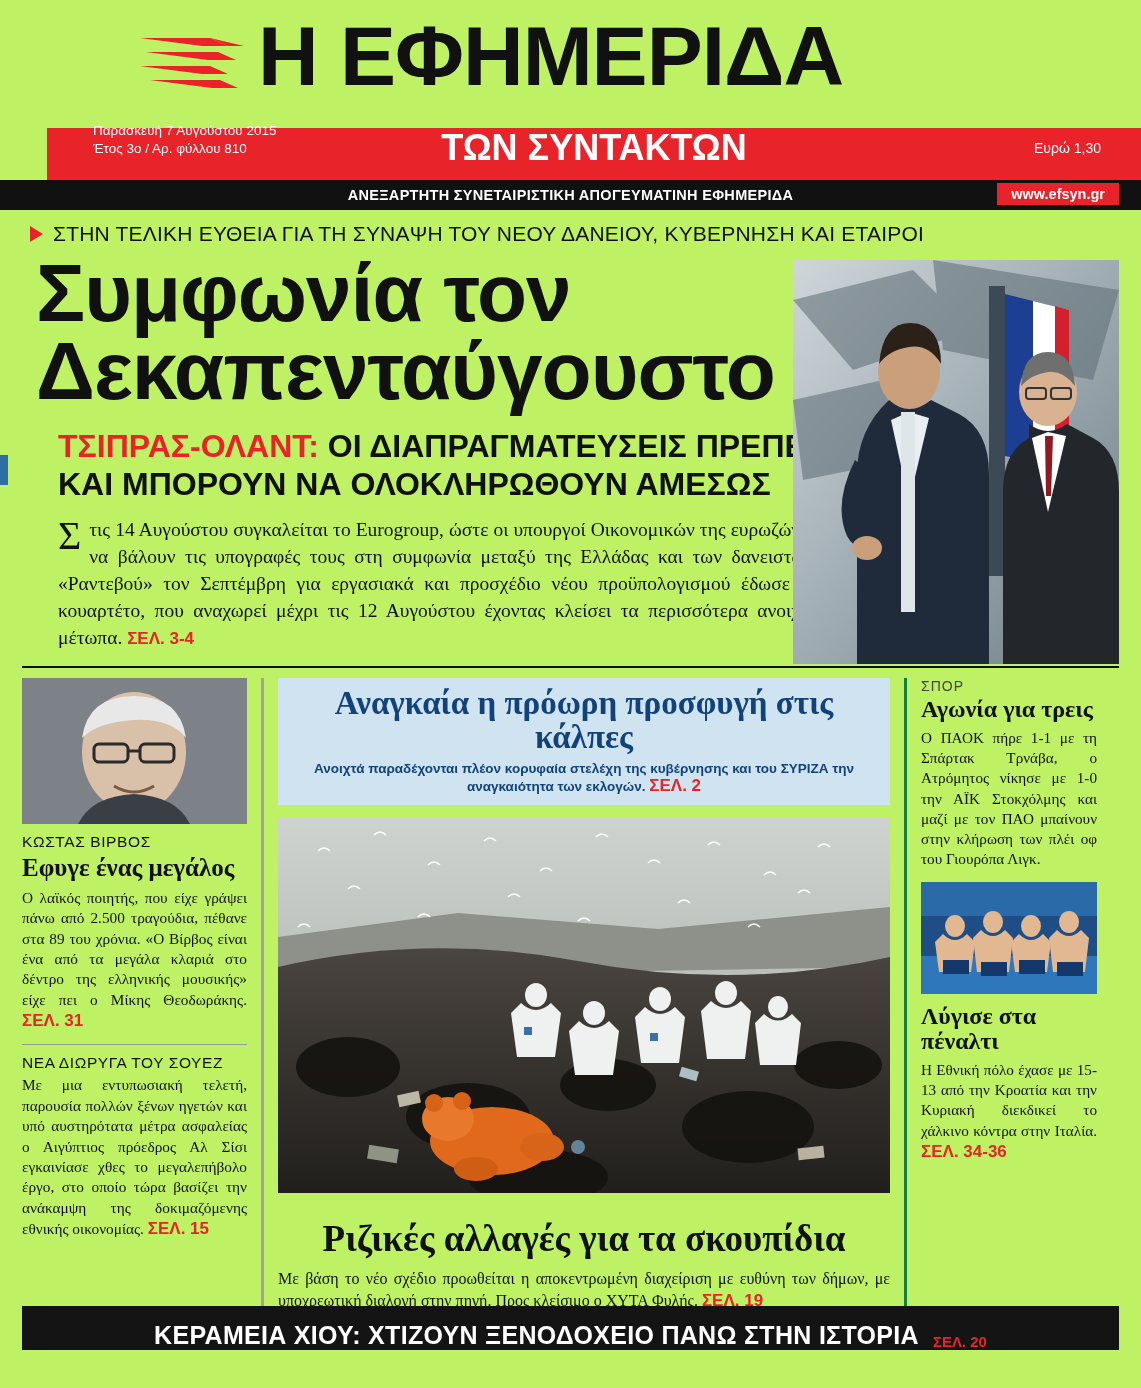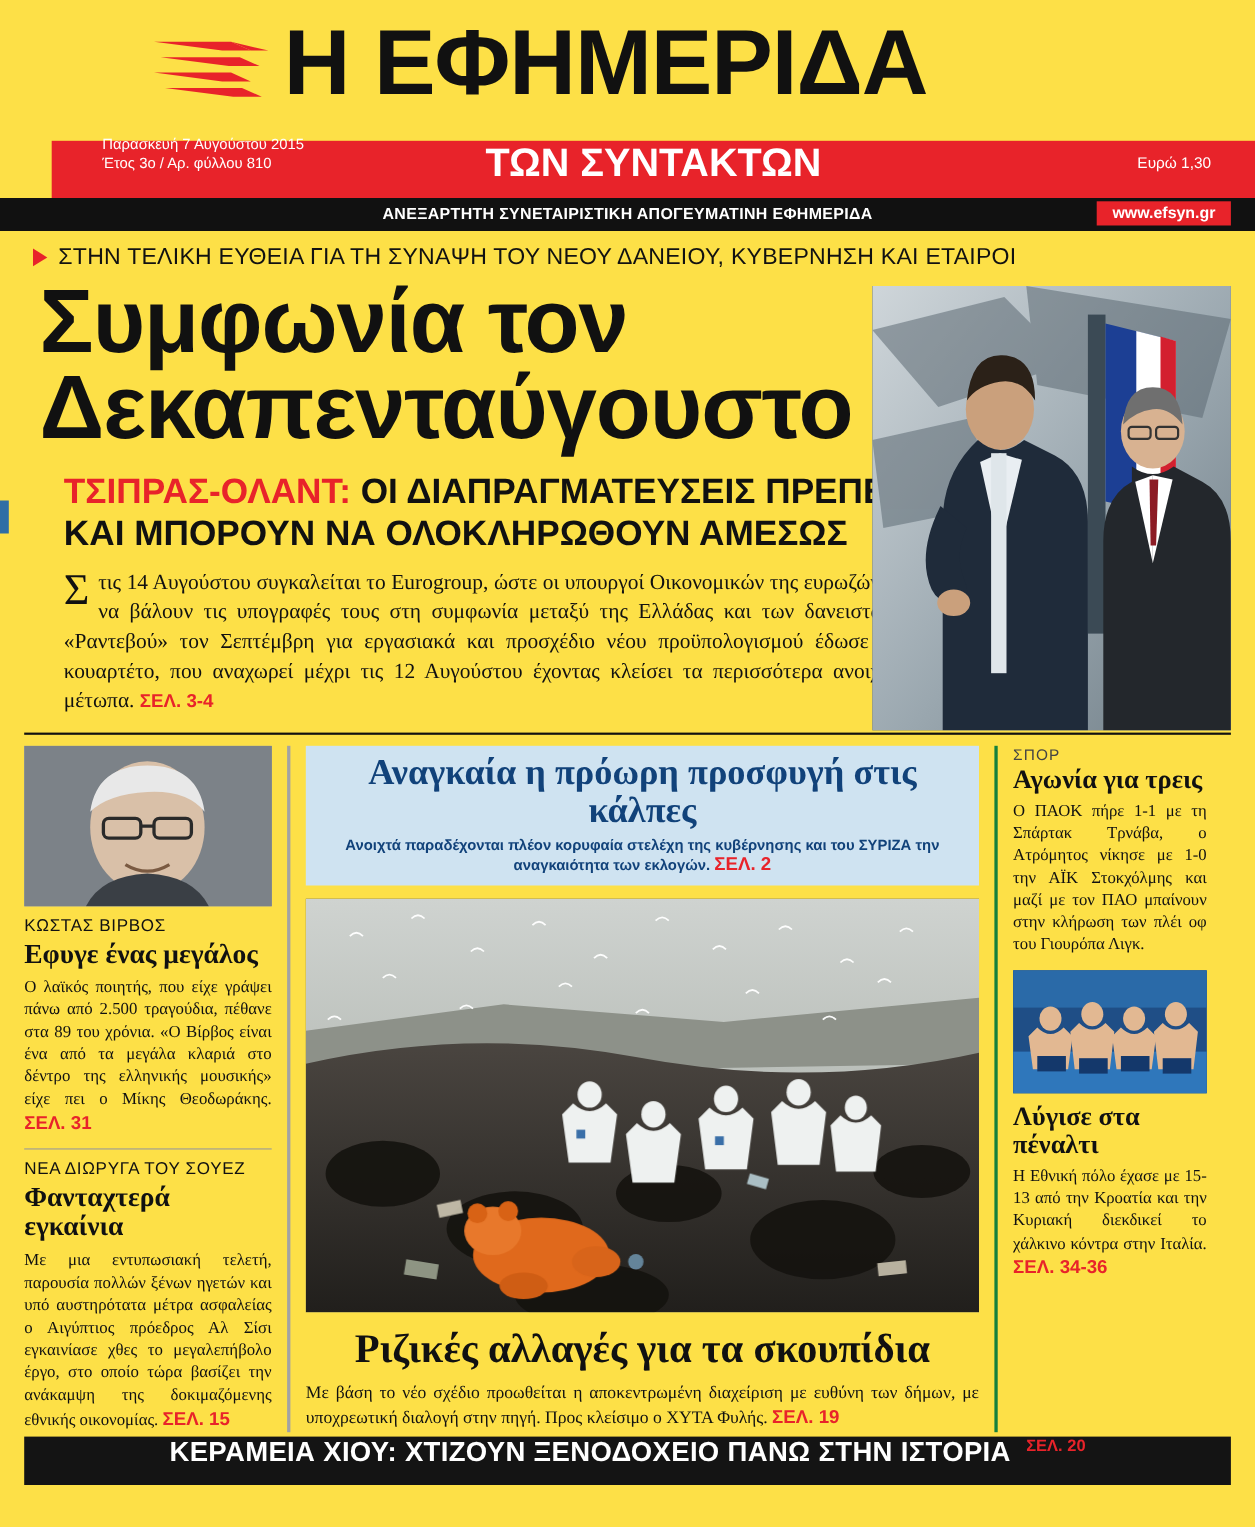--- a/index.html
+++ b/index.html
@@ -5,21 +5,21 @@
   * { box-sizing: border-box; }
   html, body { margin:0; padding:0; }
   body {
     width:1141px; height:1388px;
     background:#ffffff;
     font-family:"Liberation Serif", serif;
     color:#111;
     position:relative;
     overflow:hidden;
   }
-  .page { position:relative; width:1141px; height:1388px; background:#fde047; }
+  .page { position:relative; width:1141px; height:1388px; background:#bef264; }
 
   
   .masthead {
     position:relative;
     height:128px;
     padding:0 22px;
   }
   .logo-flame {
     position:absolute; left:140px; top:30px; width:110px; height:70px;
   }
@@ -196,21 +196,21 @@
     margin-top:12px;
     width:100%; height:376px;
     background:#6f6a62;
     overflow:hidden; position:relative;
   }
   .mid-title {
     font-family:"Liberation Serif", serif;
     font-weight:bold;
     font-size:37px;
     text-align:center;
-    margin:12px 0 8px 0;
+    margin:24px 0 8px 0;
   }
   .mid-body {
     font-size:16px; line-height:1.35; text-align:justify;
   }
 
   
   .sport-label {
     font-family:"Liberation Sans", sans-serif;
     font-size:14px; letter-spacing:1px; color:#444; margin-bottom:3px;
   }
@@ -218,21 +218,21 @@
     font-family:"Liberation Serif", serif;
     font-weight:bold; font-size:24px; line-height:1.05; margin:0 0 6px 0;
   }
   .right-body { font-size:15.2px; line-height:1.33; text-align:justify; }
   .right-photo { width:100%; height:112px; background:#2f6ea5; margin:12px 0 10px 0; overflow:hidden; position:relative; }
 
   
   .footer-bar {
     position:absolute; left:22px; right:22px; bottom:38px;
     background:#141414; height:44px;
-    display:flex; align-items:flex-start; justify-content:center; gap:14px;
+    display:flex; align-items:flex-end; justify-content:center; gap:14px;
   }
   .footer-bar .txt {
     font-family:"Liberation Sans", sans-serif;
     font-weight:bold; font-size:25px; color:#fff; letter-spacing:0.3px;
   }
   .footer-bar .ref { color:#e8232a; font-size:15px; }
 
   .edge-left { position:absolute; left:0; top:455px; width:8px; height:30px; background:#2f6ea5; }
 </style>
 </head>
@@ -362,21 +362,20 @@
       <div class="small-head">ΚΩΣΤΑΣ ΒΙΡΒΟΣ</div>
       <div class="story-title">Εφυγε ένας μεγάλος</div>
       <div class="story-body">
         <span>Ο λαϊκός ποιητής, που είχε γράψει πάνω από 2.500 τραγούδια, πέθανε στα 89 του χρόνια. «Ο Βίρβος είναι ένα από τα μεγάλα κλαριά στο δέντρο της ελληνικής μουσικής» είχε πει ο Μίκης Θεοδωράκης.</span>
         <span class="ref">ΣΕΛ. 31</span>
       </div>
 
       <div class="rule-sm"></div>
 
       <div class="small-head">ΝΕΑ ΔΙΩΡΥΓΑ ΤΟΥ ΣΟΥΕΖ</div>
-      <div class="story-title">Φανταχτερά εγκαίνια</div>
       <div class="story-body">
         <span>Με μια εντυπωσιακή τελετή, παρουσία πολλών ξένων ηγετών και υπό αυστηρότατα μέτρα ασφαλείας ο Αιγύπτιος πρόεδρος Αλ Σίσι εγκαινίασε χθες το μεγαλεπήβολο έργο, στο οποίο τώρα βασίζει την ανάκαμψη της δοκιμαζόμενης εθνικής οικονομίας.</span>
         <span class="ref">ΣΕΛ. 15</span>
       </div>
     </div>
 
     <div class="col-mid">
       <div class="banner-blue">
         <h2>Αναγκαία η πρόωρη προσφυγή στις κάλπες</h2>
         <p>

